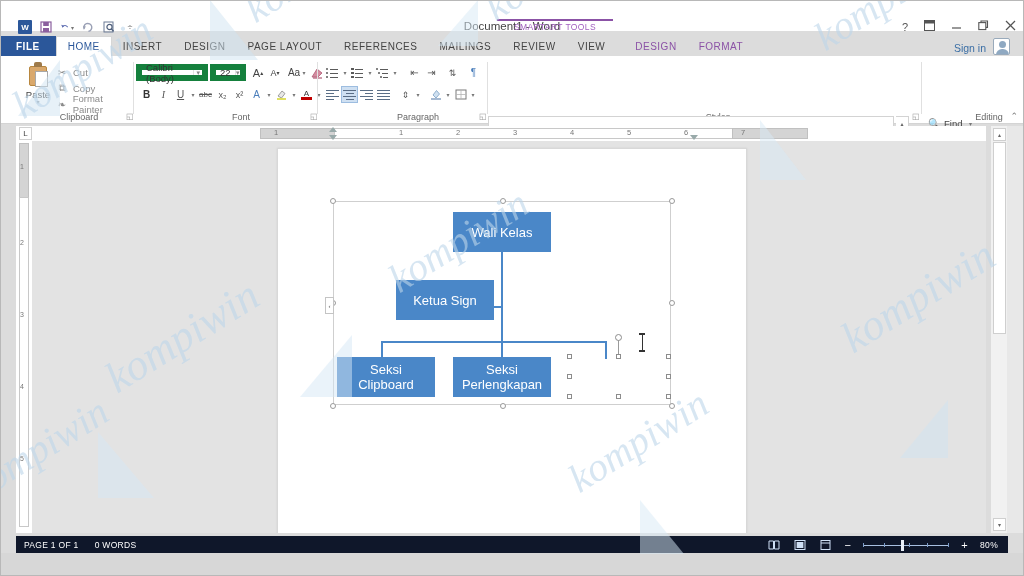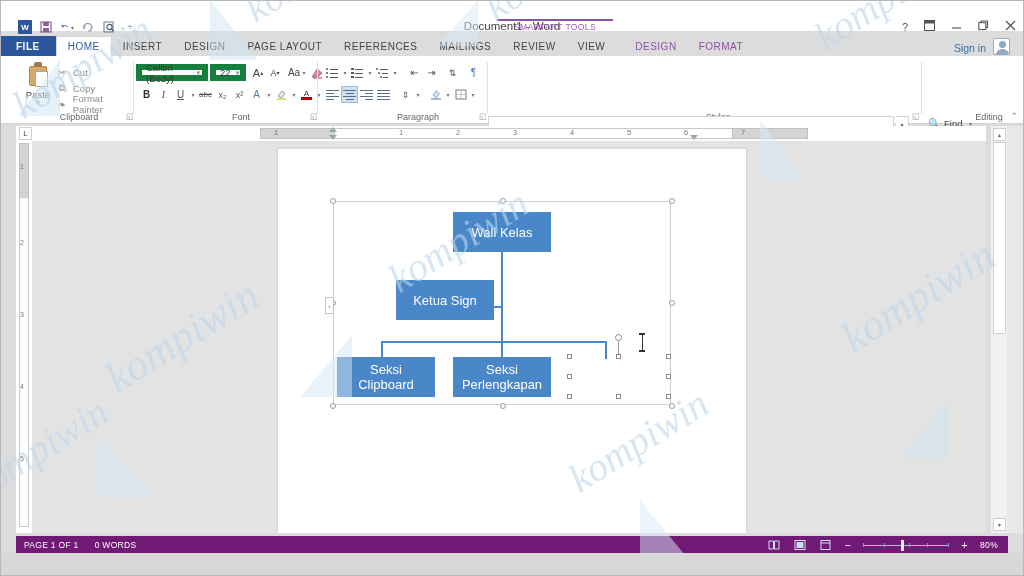--- a/index.html
+++ b/index.html
@@ -143,21 +143,21 @@
   .cursor-ibeam i { position:absolute; left:0.5px; top:0; width:1.5px; height:19px; background:#333; }
 
   
   .vscroll { position:absolute; left:990px; top:126px; width:17px; height:407px; background:#f1f1f1; border-left:1px solid #dcdcdc;}
   .vs-btn { position:absolute; left:2px; width:13px; height:13px; border:1px solid #cfcfcf; background:#fff;
             font-size:6px; color:#666; display:flex; align-items:center; justify-content:center;}
   .vs-thumb { position:absolute; left:2px; top:16px; width:13px; height:192px; background:#fff; border:1px solid #cfcfcf;}
   .right-gutter { position:absolute; left:1007px; top:126px; width:17px; height:407px; background:#e8e8e8;}
 
   
-  .status { position:absolute; left:16px; top:536px; width:992px; height:17px; background:#701a75; color:#fff;
+  .status { position:absolute; left:16px; top:536px; width:992px; height:17px; background:#0f172a; color:#fff;
             display:flex; align-items:center; font-size:8.5px; letter-spacing:.3px;}
   .status .left { margin-left:8px; display:flex; gap:16px;}
   .status .right { margin-left:auto; display:flex; align-items:center; gap:12px; margin-right:10px;}
   .vbtn { width:14px; height:12px; display:flex; align-items:center; justify-content:center; font-size:9px; color:#cfe0f5;}
   .zoomslider { position:relative; width:86px; height:12px; display:flex; align-items:center;}
   .zs-track { position:absolute; left:0; top:6px; width:86px; height:1px; background:#a8c0e0;}
   .zs-mid { position:absolute; left:40px; top:2px; width:1px; height:9px; background:#dce8f7;}
   .zs-knob { position:absolute; left:38px; top:1px; width:3px; height:11px; background:#e9f0fa;}
   .zs-tick { position:absolute; top:4px; width:1px; height:4px; background:#7e9ecb;}
   .bottom-strip { position:absolute; left:0; top:553px; width:1024px; height:23px; background:#d7d7d7;}

